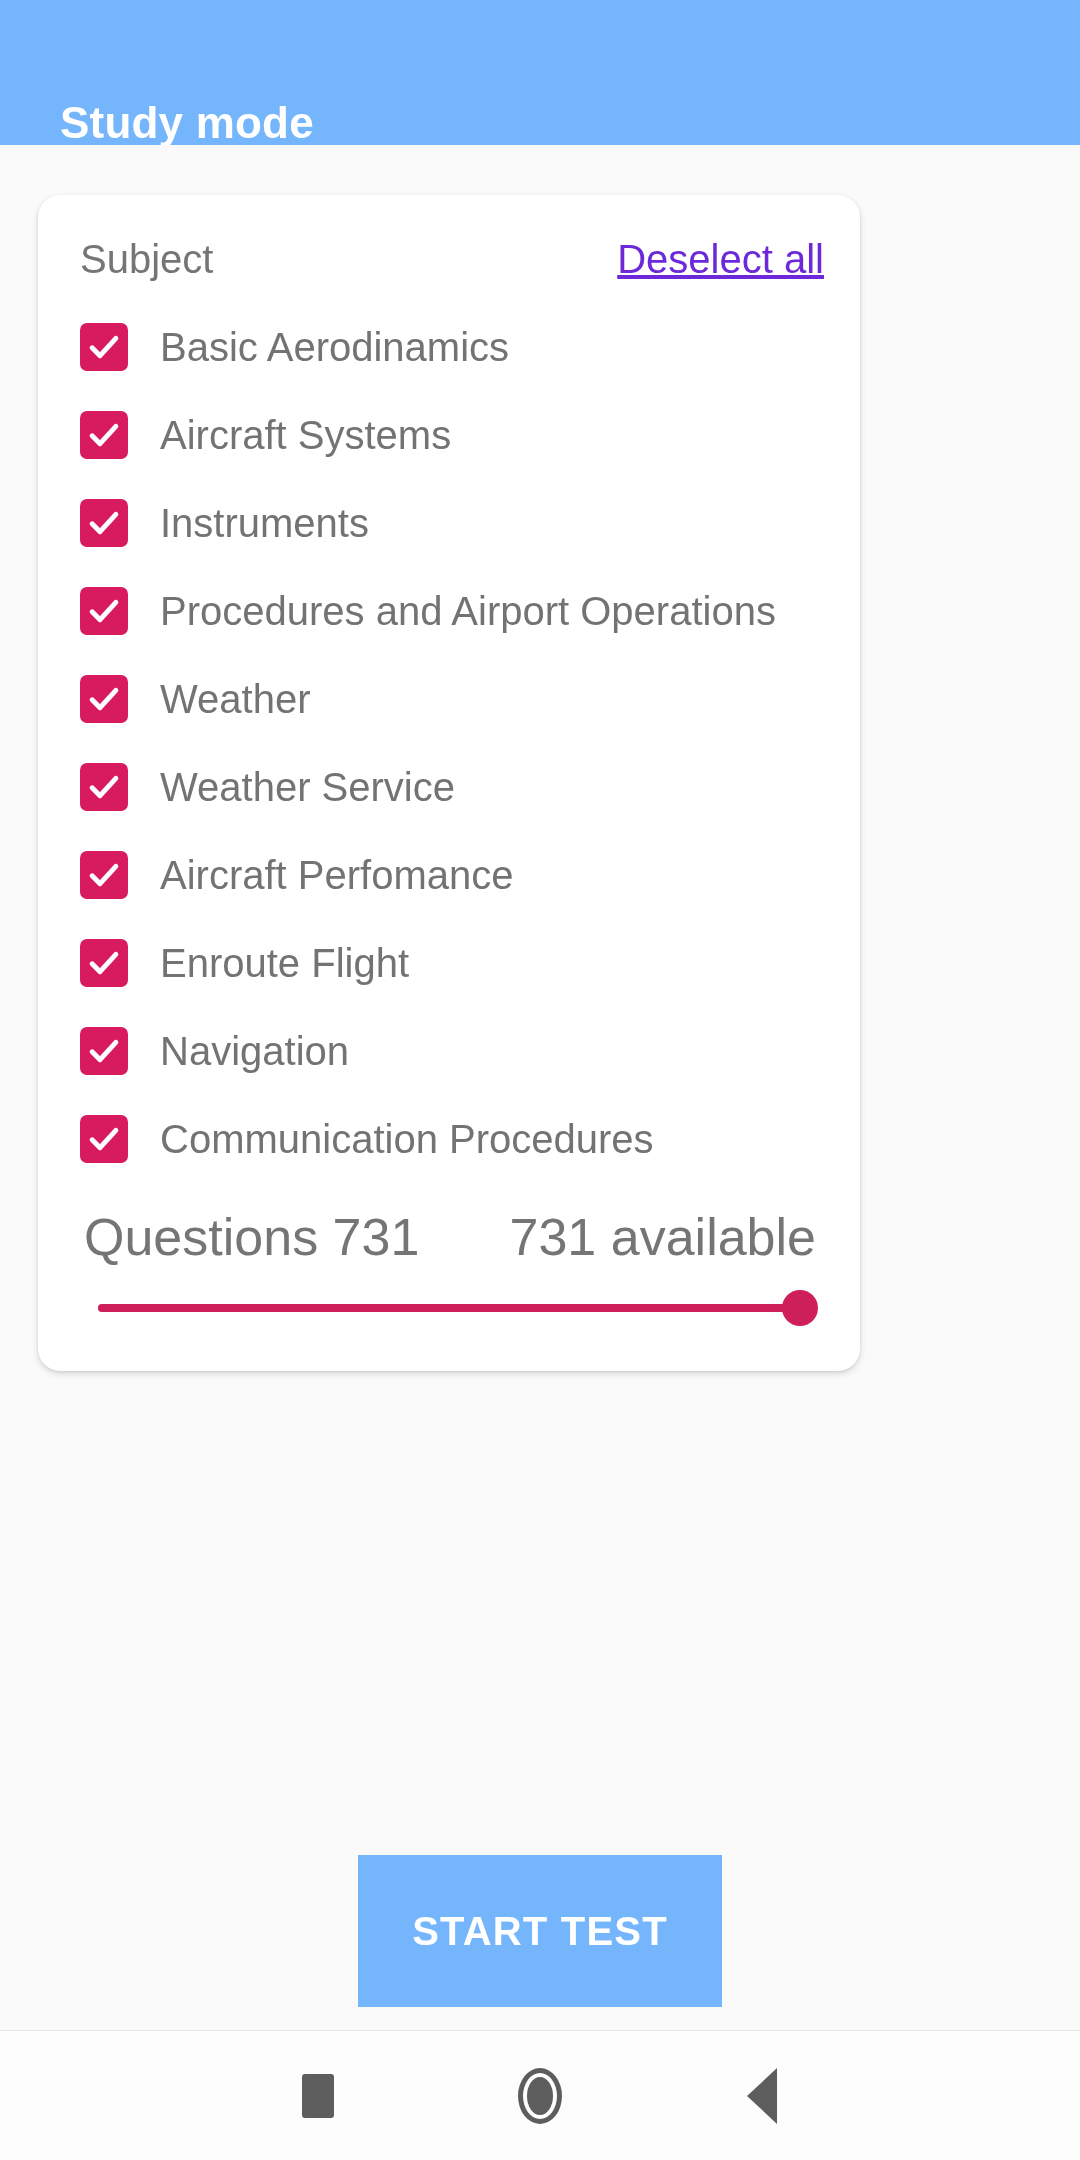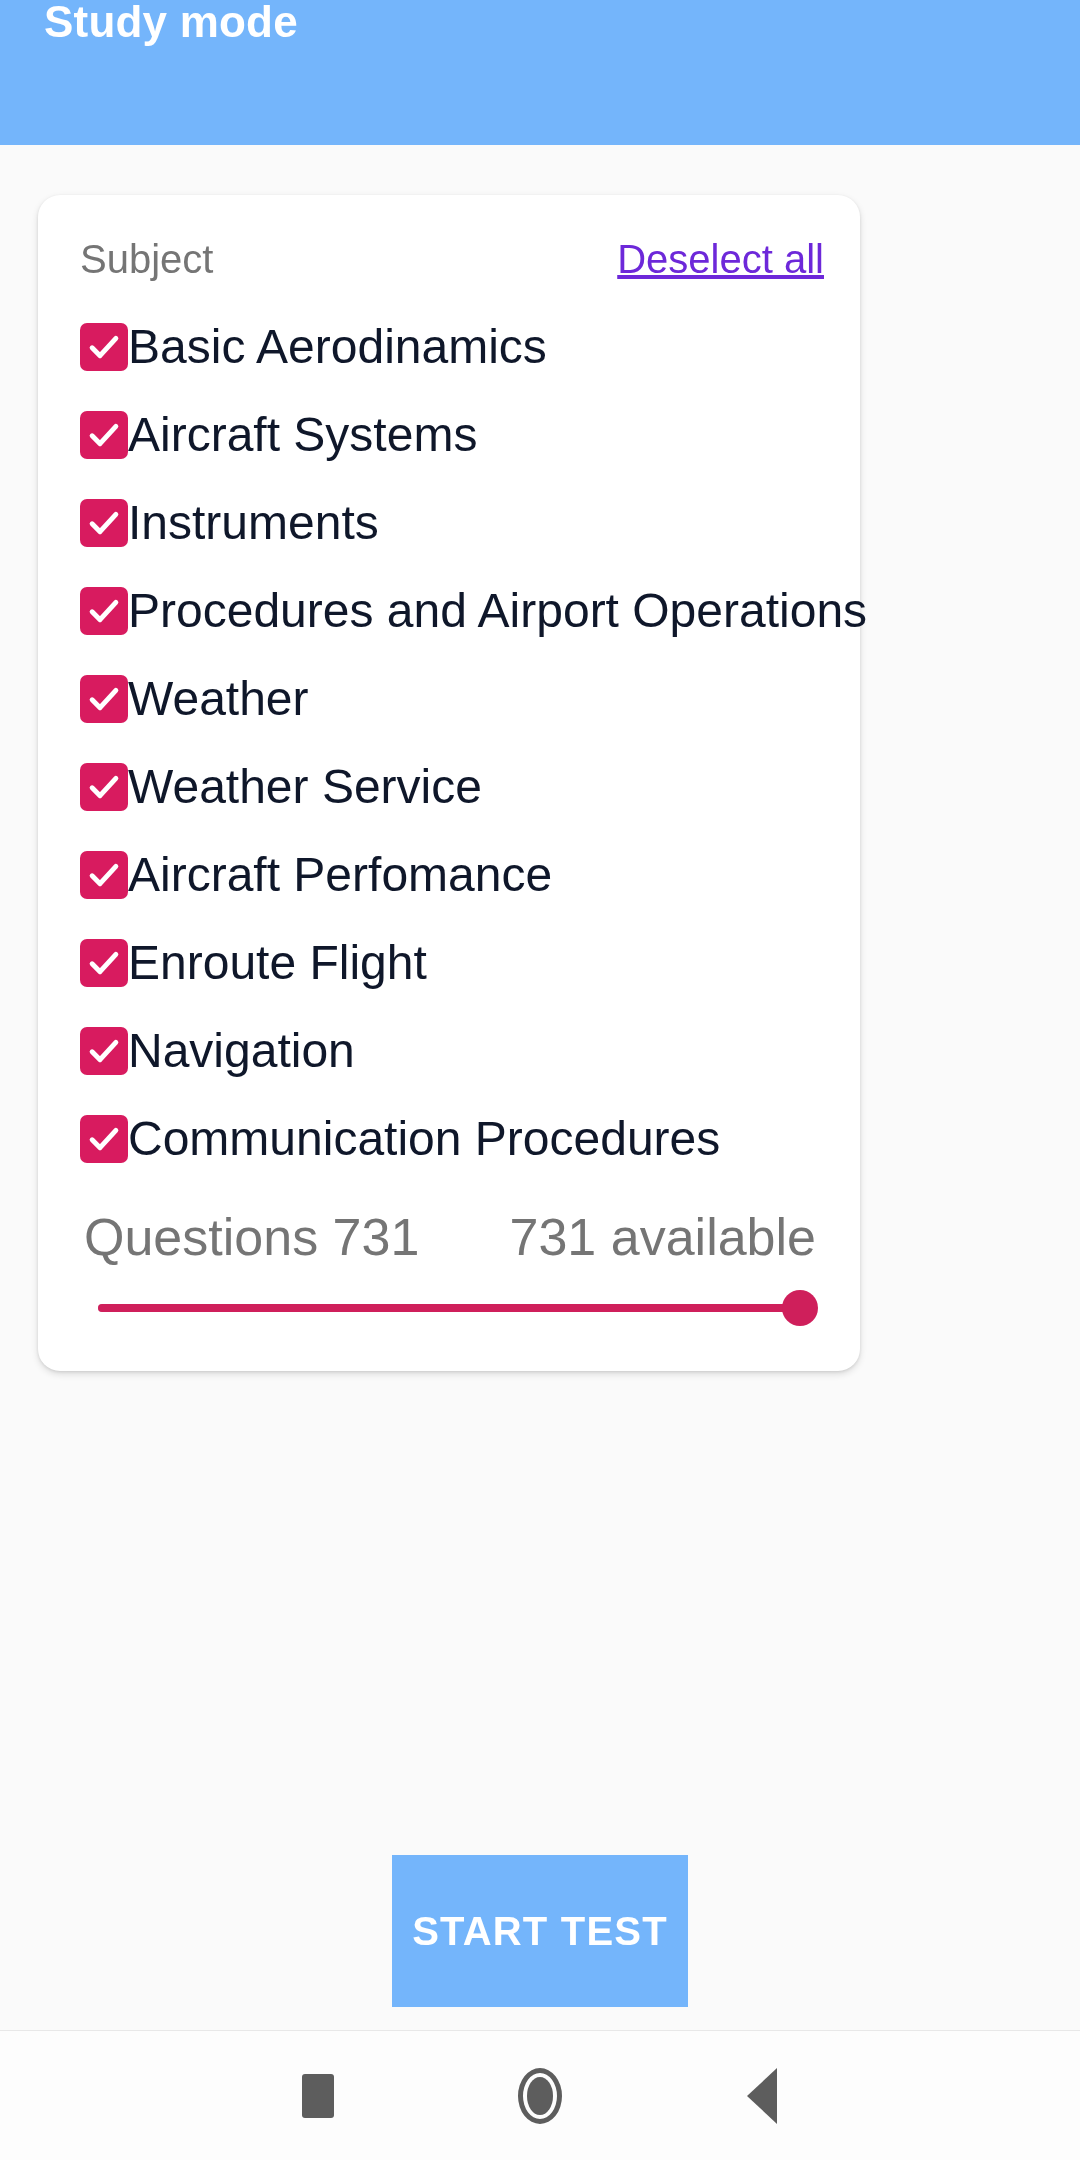--- a/index.html
+++ b/index.html
@@ -16,23 +16,23 @@
   }
 
   
   .appbar {
     position: absolute;
     top: 0; left: 0;
     width: 1080px;
     height: 145px;
     background: #74b5fb;
     display: flex;
-    align-items: flex-start;
+    align-items: flex-end;
     box-sizing: border-box;
-    padding-left: 44px;
+    padding-left: 60px;
   }
   .appbar-title {
     color: #ffffff;
     font-size: 44px;
     font-weight: bold;
     letter-spacing: 0.2px;
     line-height: 1;
   }
 
   
@@ -101,22 +101,23 @@
   .checkbox svg {
     position: absolute;
     top: 50%;
     left: 50%;
     transform: translate(-50%, -50%);
     width: 38px;
     height: 38px;
     display: block;
   }
   .subject-label {
-    font-size: 48px;
-    color: #0f172a;
+    font-size: 40px;
+    color: #737373;
+    margin-left: 32px;
     line-height: 1;
     white-space: nowrap;
   }
 
   
   .questions-row {
     display: flex;
     align-items: center;
     justify-content: space-between;
     margin-top: 28px;
@@ -178,21 +179,21 @@
     justify-content: center;
   }
   .start-button {
     background: #74b5fb;
     color: #ffffff;
     border: none;
     font-family: "Liberation Sans", sans-serif;
     font-size: 40px;
     font-weight: bold;
     letter-spacing: 1.2px;
-    width: 296px;
+    width: 364px;
     height: 152px;
     border-radius: 0;
     cursor: pointer;
     display: flex;
     align-items: center;
     justify-content: center;
   }
 
   
   .navbar {

